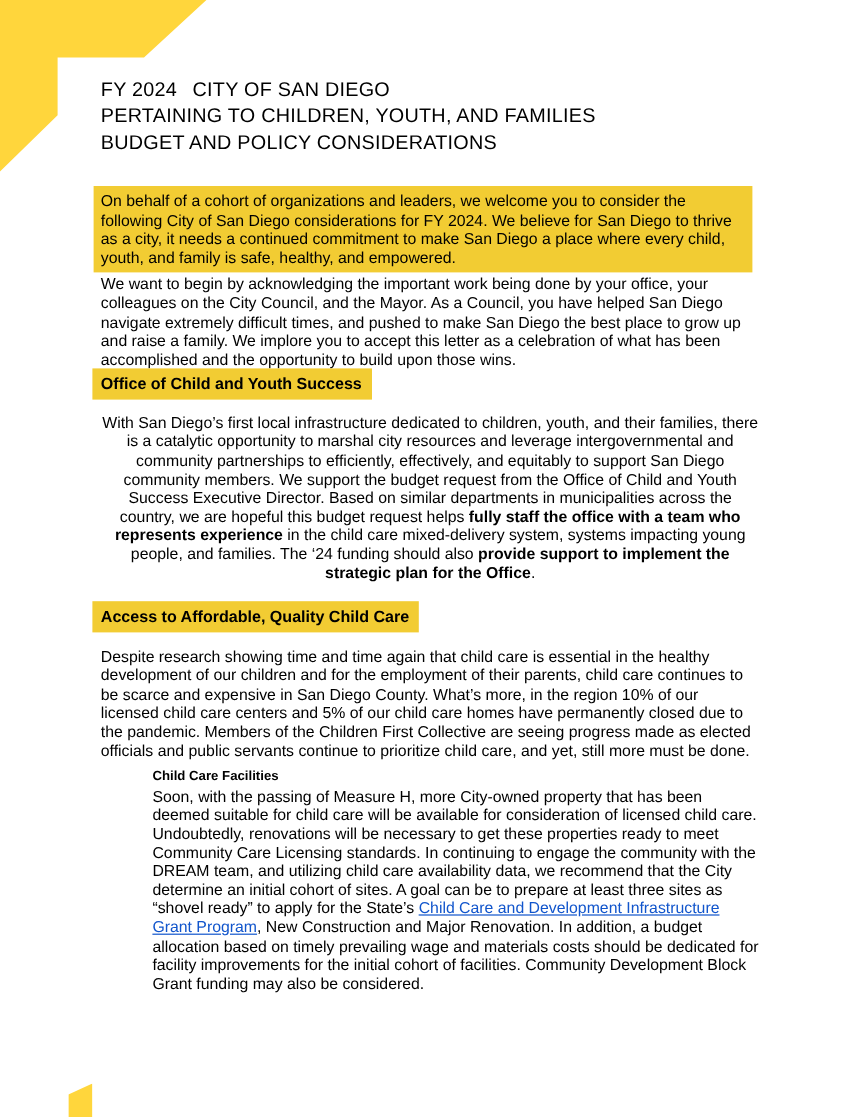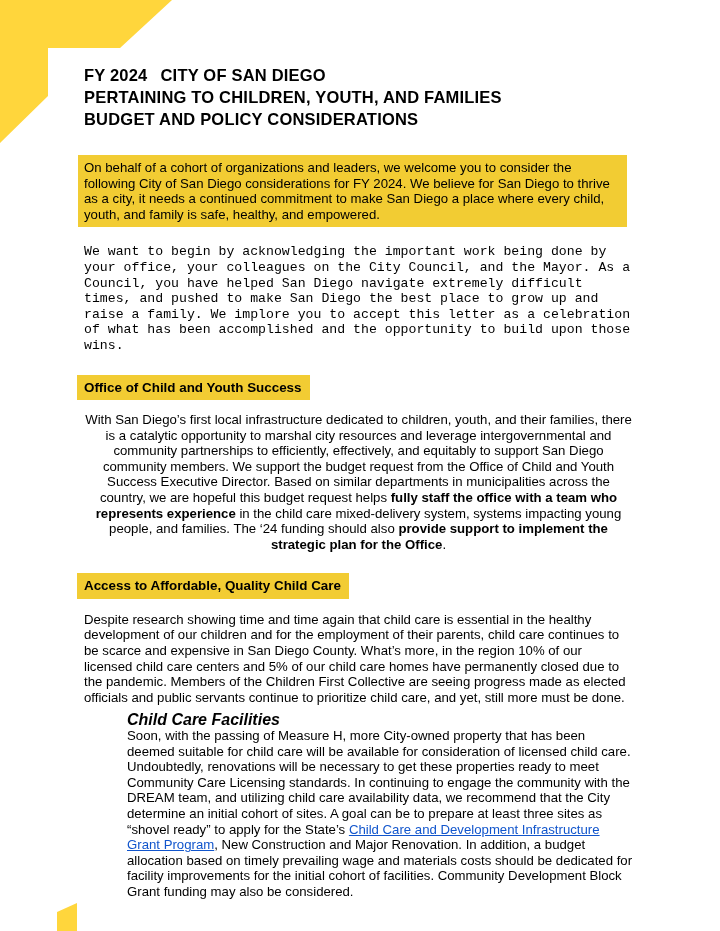--- a/index.html
+++ b/index.html
@@ -7,46 +7,46 @@
     width: 720px; height: 931px;
     background: #ffffff;
     position: relative;
     font-family: "Liberation Sans", sans-serif;
     color: var(--text, #000);
     overflow: hidden;
   }
   .corner-accent { position: absolute; left: 0; top: 0; }
   .bottom-accent { position: absolute; left: 57px; top: 903px; }
   .content { position: absolute; left: 84px; top: 64px; width: 549px; }
-  .title-line { font-weight: bold; font-size: 16.5px; line-height: 22px; letter-spacing: .2px; }
+  .title-line { font-weight: normal; font-size: 16.5px; line-height: 22px; letter-spacing: .2px; }
   .title-gap { margin-left: 13px; }
   p { font-size: 13.2px; line-height: 15.6px; margin: 0; }
   .highlight-block {
     background: var(--highlight);
     padding: 5px 6px;
     margin: 25px 0 0 -6px;
     width: 549px;
     box-sizing: border-box;
   }
-  .para-ack { margin-top: 17px; font-family: Liberation Mono, monospace; }
-  .section-heading { margin-top: 21px; }
+  .para-ack { margin-top: 2px; }
+  .section-heading { }
   .section-heading .hl {
     display: inline-block;
     background: var(--highlight);
     font-weight: bold;
     font-size: 13.4px;
     line-height: 15.5px;
     padding: 5px 8px 5px 7px;
     margin-left: -7px;
   }
   .section-body { margin-top: 12px; text-align: center; }
-  .section-heading.second { }
+  .section-heading.second { margin-top: 16px; }
   .para-childcare { margin-top: 13px; }
   .subsection { margin: 7px 0 0 43px; width: 506px; }
-  .subsection-heading { font-weight: bold; font-style: italic; font-size: 16px; line-height: 15.6px; }
+  .subsection-heading { font-weight: bold; font-size: 11px; line-height: 15.6px; }
   .bold { font-weight: bold; }
   .link { color: var(--link); text-decoration: underline; cursor: pointer; }
 </style>
 </head>
 <body>
 
 <svg class="corner-accent" width="190" height="150" viewBox="0 0 190 150">
   <polygon points="0,0 172,0 120,48 48,48 48,96 0,143" fill="var(--accent)"></polygon>
 </svg>
 

